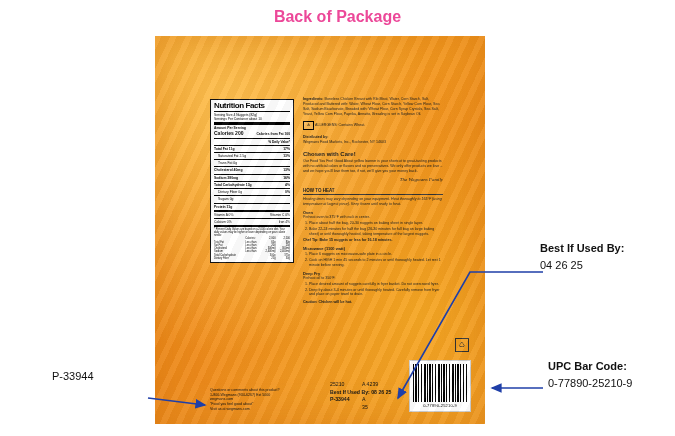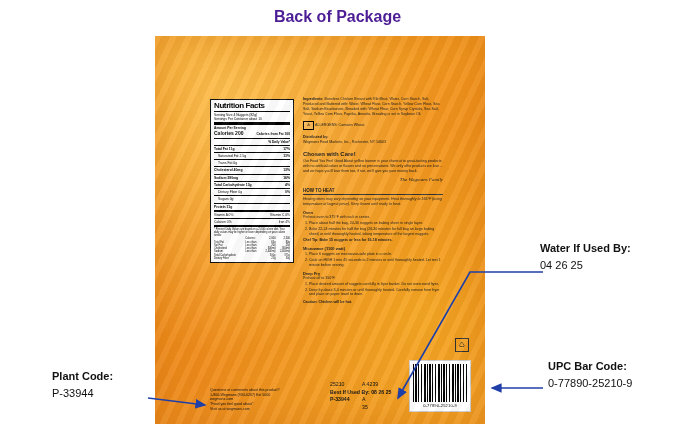--- a/index.html
+++ b/index.html
@@ -16,21 +16,21 @@
     overflow: hidden;
   }
   .page-title {
     position: absolute;
     top: 8px;
     left: 0;
     width: 675px;
     text-align: center;
     font-size: 16px;
     font-weight: bold;
-    color: #4c1d95;
+    color: #ec4899;
   }
 
   
   .package {
     position: absolute;
     left: 155px;
     top: 36px;
     width: 330px;
     height: 388px;
     background:
@@ -455,25 +455,24 @@
   </defs>
 
   <path d="M148 398 L205 405" stroke="#1f3fa8" stroke-width="1.6" fill="none" marker-end="url(#arrowhead)"></path>
 
   <path d="M543 272 L470 272 L398 398" stroke="#1f3fa8" stroke-width="1.6" fill="none" marker-end="url(#arrowhead)"></path>
 
   <path d="M543 388 L492 388" stroke="#1f3fa8" stroke-width="1.6" fill="none" marker-end="url(#arrowhead)"></path>
 </svg>
 
 <div class="annotation ann-plant">
-  <div class="a-label">Plant Code:</div>
   <div class="a-value">P-33944</div>
 </div>
 
 <div class="annotation ann-bub">
-  <div class="a-label">Water If Used By:</div>
+  <div class="a-label">Best If Used By:</div>
   <div class="a-value">04 26 25</div>
 </div>
 
 <div class="annotation ann-upc">
   <div class="a-label">UPC Bar Code:</div>
   <div class="a-value">0-77890-25210-9</div>
 </div>
 
 </body></html>

